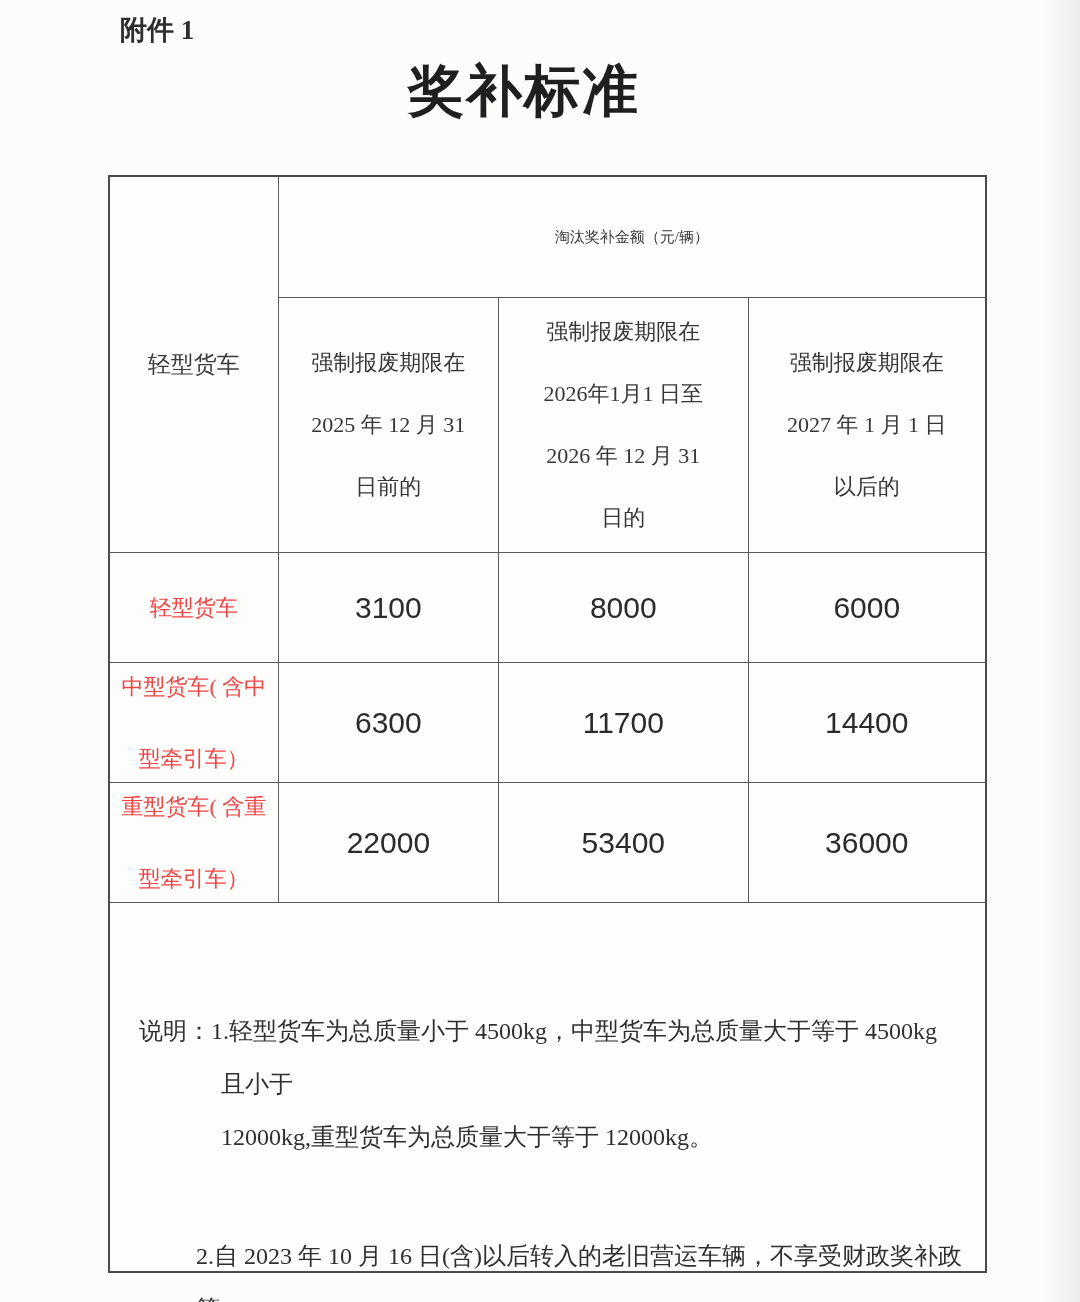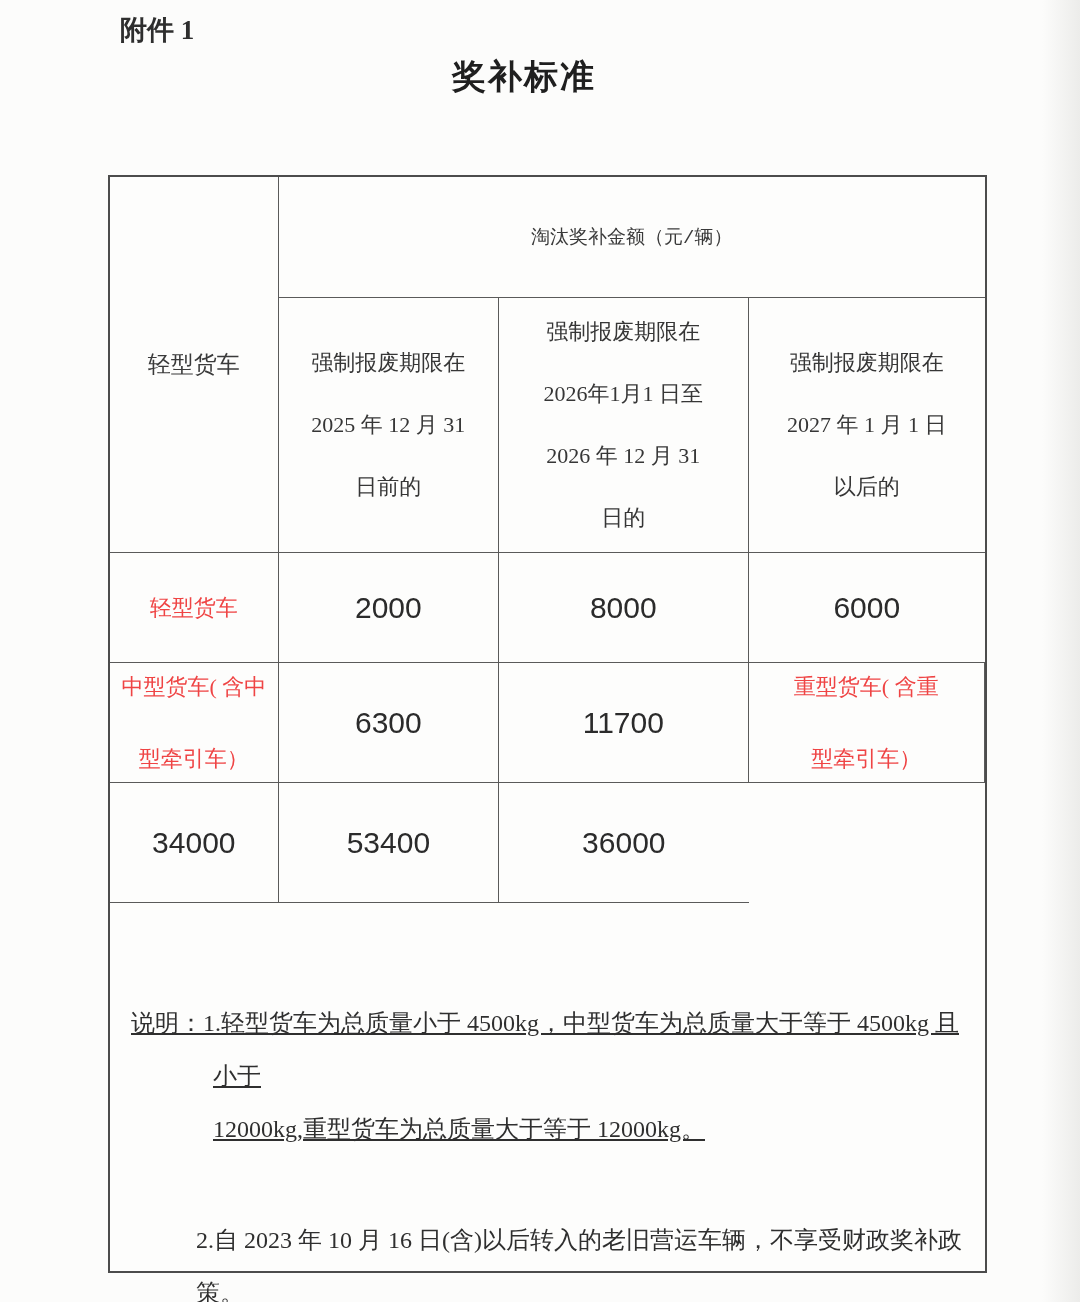--- a/index.html
+++ b/index.html
@@ -25,21 +25,21 @@
     text-align: center;
   }
   .doc-title {
     position: absolute;
     top: 54px;
     left: 0;
     width: 953px;
     box-sizing: border-box;
     padding-left: 95px;
     text-align: center;
-    font-size: 34px;
+    font-size: 56px;
     font-weight: bold;
     letter-spacing: 2px;
     color: #1f1f1f;
   }
   .subsidy-table {
     position: absolute;
     left: 108px;
     top: 175px;
     width: 879px;
     height: 1098px;
@@ -64,23 +64,22 @@
   .no-b { border-bottom: none; }
   .corner-cell {
     grid-row: 1 / 3;
     grid-column: 1;
     font-size: 23px;
     color: #3a3a3a;
   }
   .group-header-cell {
     grid-row: 1;
     grid-column: 2 / 5;
-    font-size: 19px;
+    font-size: 15px;
     color: #3a3a3a;
-    font-family: Liberation Mono, monospace;
   }
   .col-header-cell {
     grid-row: 2;
     font-size: 22px;
     line-height: 62px;
     color: #363636;
   }
   .vtype-cell {
     font-size: 22px;
     line-height: 72px;
@@ -94,25 +93,24 @@
   .notes-cell {
     grid-column: 1 / 5;
     display: block;
     text-align: left;
     padding: 36px 18px 8px 16px;
     font-size: 24px;
     line-height: 53px;
     color: #2f2f2f;
   }
   .note-first {
-    margin: 5px;
+    margin: 13px;
     padding-left: 82px;
     text-indent: -82px;
     white-space: pre-line;
-    text-decoration: underline;
   }
   .note-item {
     margin: 0;
     padding-left: 70px;
     white-space: pre-line;
   }
 </style>
 </head>
 <body>
 
@@ -131,32 +129,33 @@
 日前的</div>
   <div class="cell col-header-cell">强制报废期限在
 2026年1月1 日至
 2026 年 12 月 31
 日的</div>
   <div class="cell col-header-cell no-r">强制报废期限在
 2027 年 1 月 1 日
 以后的</div>
 
   <div class="cell vtype-cell">轻型货车</div>
-  <div class="cell amount-cell">2000</div>
+  <div class="cell amount-cell">3100</div>
   <div class="cell amount-cell">8000</div>
   <div class="cell amount-cell no-r">6000</div>
 
   <div class="cell vtype-cell">中型货车( 含中
 型牵引车）</div>
   <div class="cell amount-cell">6300</div>
   <div class="cell amount-cell">11700</div>
+  <div class="cell amount-cell no-r">14400</div>
 
   <div class="cell vtype-cell">重型货车( 含重
 型牵引车）</div>
-  <div class="cell amount-cell">34000</div>
+  <div class="cell amount-cell">22000</div>
   <div class="cell amount-cell">53400</div>
   <div class="cell amount-cell no-r">36000</div>
 
   <div class="cell notes-cell no-r no-b">
     <p class="note-first">说明：1.轻型货车为总质量小于 4500kg，中型货车为总质量大于等于 4500kg 且小于
 12000kg,重型货车为总质量大于等于 12000kg。</p>
     <p class="note-item">2.自 2023 年 10 月 16 日(含)以后转入的老旧营运车辆，不享受财政奖补政策。</p>
     
     
   </div>

